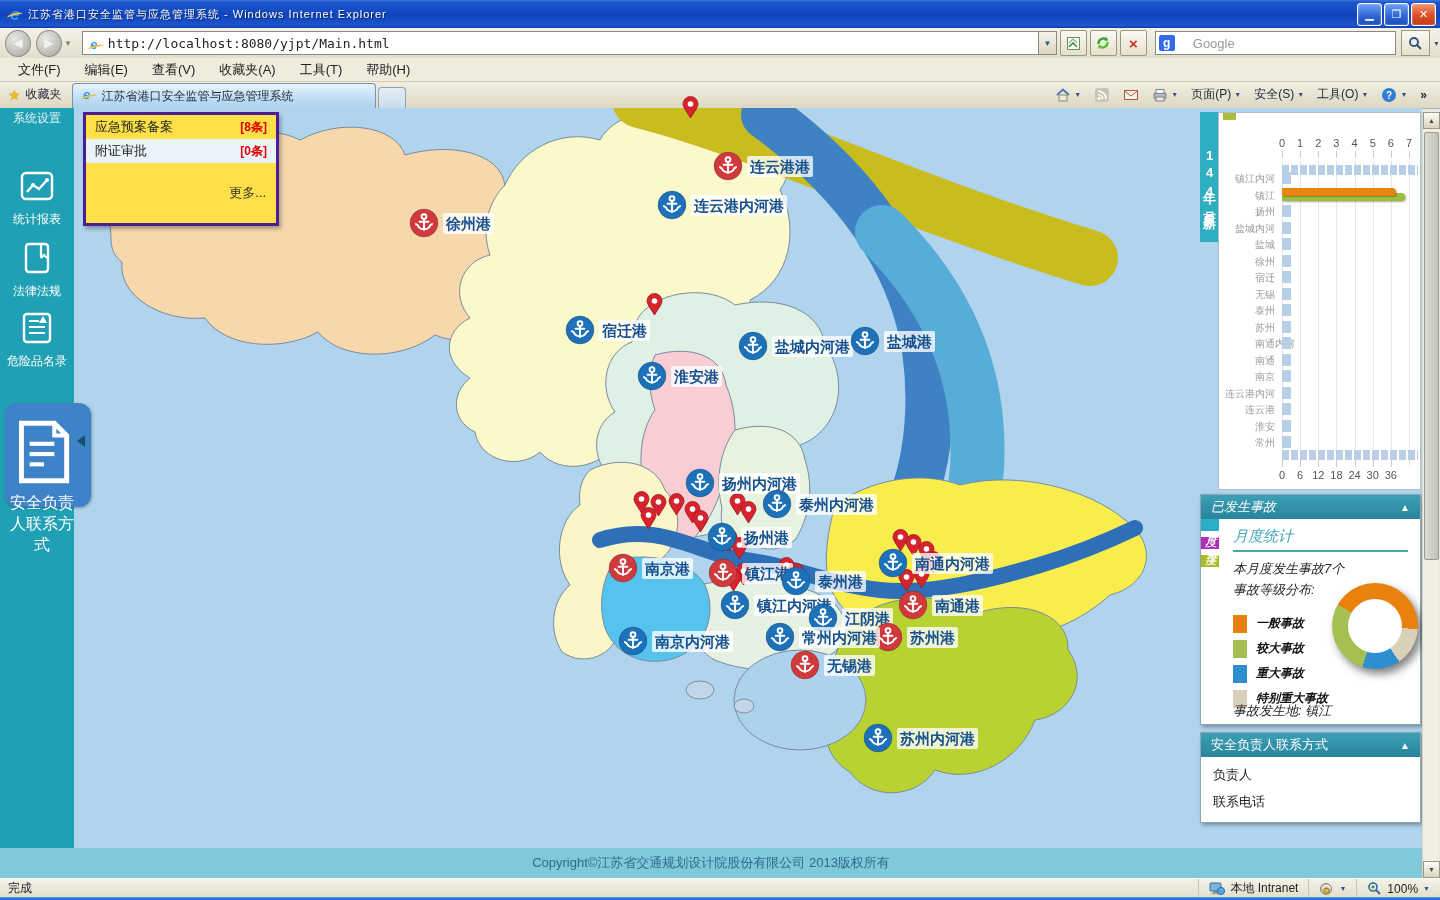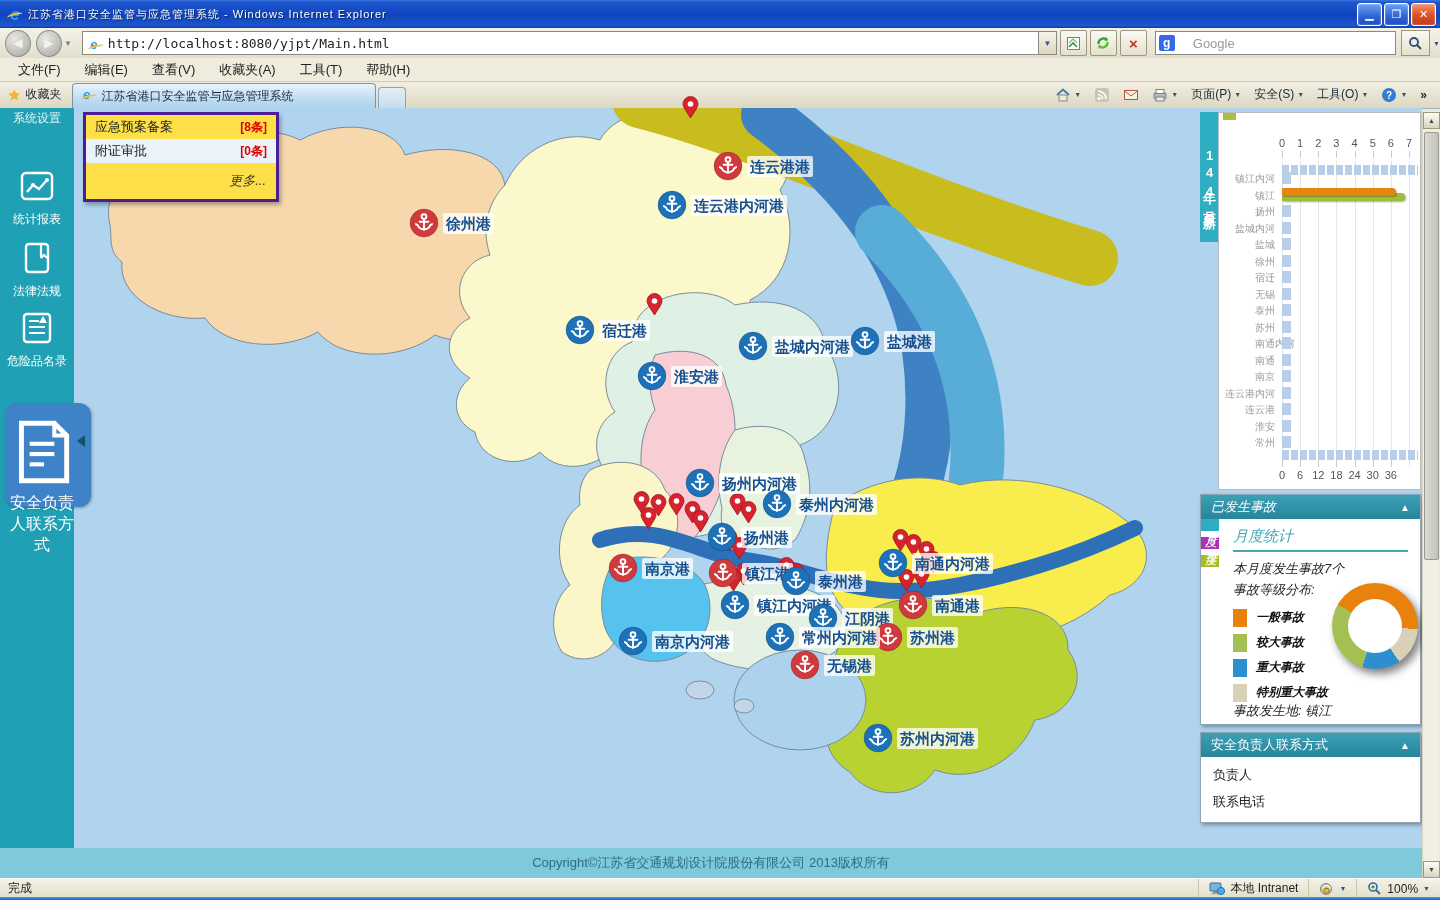--- a/index.html
+++ b/index.html
@@ -59,21 +59,21 @@
   .port{position:absolute;display:flex;align-items:center;margin-top:35px;}
   .port-label{margin-left:4px;background:rgba(255,255,255,.78);border-radius:2px;padding:0 3px;
     font-size:15px;font-weight:bold;color:#17508E;white-space:nowrap;line-height:21px;}
   .pin{position:absolute;}
 
   
   .quick-panel{position:absolute;left:83px;top:112px;width:190px;background:#fde047;border:3px solid #4c1d95;box-shadow:2px 3px 4px rgba(0,0,0,.3);}
   .qp-row{height:24px;display:flex;align-items:center;justify-content:space-between;padding:0 9px;font-size:13px;color:#222;}
   .qp-row.alt{background:#EAF2FA;}
   .qp-count{color:#E00000;font-weight:bold;font-size:12px;}
-  .qp-more{height:36px;display:flex;align-items:center;justify-content:flex-end;padding:0 10px;font-size:13px;color:#333;font-style:italic;}
+  .qp-more{height:28px;display:flex;align-items:center;justify-content:flex-end;padding:16px 10px;font-size:13px;color:#333;}
 
   
   .sidebar{position:absolute;left:0;top:108px;width:74px;height:740px;background:#1FA0B4;color:#fff;}
   .sb-top{position:absolute;top:2px;width:74px;text-align:center;font-size:12px;color:#E8F6F8;}
   .sb-item{position:absolute;width:74px;text-align:center;}
   .sb-item .sb-icon{margin:0 auto 4px auto;width:36px;height:36px;}
   .sb-item .sb-label{font-size:12px;line-height:15px;}
   .sb-hl{position:absolute;left:5px;width:86px;height:104px;background:#3E82C8;border-radius:12px;box-shadow:1px 1px 3px rgba(0,0,0,.3);}
   .sb-hl .sb-arrow{position:absolute;right:6px;top:32px;width:0;height:0;border-top:6px solid transparent;border-bottom:6px solid transparent;border-right:8px solid #15506B;}
   .sb-hl-inner{position:absolute;left:0;top:12px;width:74px;text-align:center;}
@@ -96,21 +96,21 @@
   .panel-header{height:24px;background:linear-gradient(180deg,#3DA0B5,#27859A);color:#fff;font-size:13px;
     display:flex;align-items:center;justify-content:space-between;padding:0 10px;}
   .panel-header .collapse{font-size:10px;}
   .acc-tabs{position:absolute;left:0;top:24px;width:18px;}
   .acc-tab{width:18px;color:#fff;writing-mode:vertical-rl;text-orientation:upright;font-size:12px;
     display:flex;justify-content:center;padding:6px 0;margin-bottom:6px;}
   .acc-content{position:absolute;left:18px;top:24px;right:0;bottom:0;padding:8px 0 0 14px;}
   .acc-title{color:#3BA8B8;font-size:15px;}
   .acc-hr{border:none;border-top:2px solid #4AA8A0;margin:4px 12px 8px 0;}
   .acc-line{font-size:13px;color:#222;margin:3px 0;}
-  .acc-legend{margin-top:6px;}
+  .acc-legend{margin-top:12px;}
   .leg-item{display:flex;align-items:center;height:25px;}
   .leg-swatch{width:14px;height:18px;margin-right:9px;}
   .leg-label{font-size:12px;font-weight:bold;color:#111;}
   .donut{position:absolute;left:131px;top:88px;width:86px;height:86px;border-radius:50%;filter:drop-shadow(4px 5px 4px rgba(0,0,0,.5));}
   .donut-hole{position:absolute;left:16px;top:16px;width:54px;height:54px;border-radius:50%;background:#fff;}
   .acc-loc{position:absolute;left:32px;top:207px;font-size:13px;color:#222;}
   .contact-row{font-size:13px;color:#222;padding:9px 0 0 12px;}
 
   
   .vscroll{position:absolute;left:1422px;top:112px;width:17px;height:766px;background:#F1EFE2;border-left:1px solid #D8D4C0;box-sizing:border-box;}

